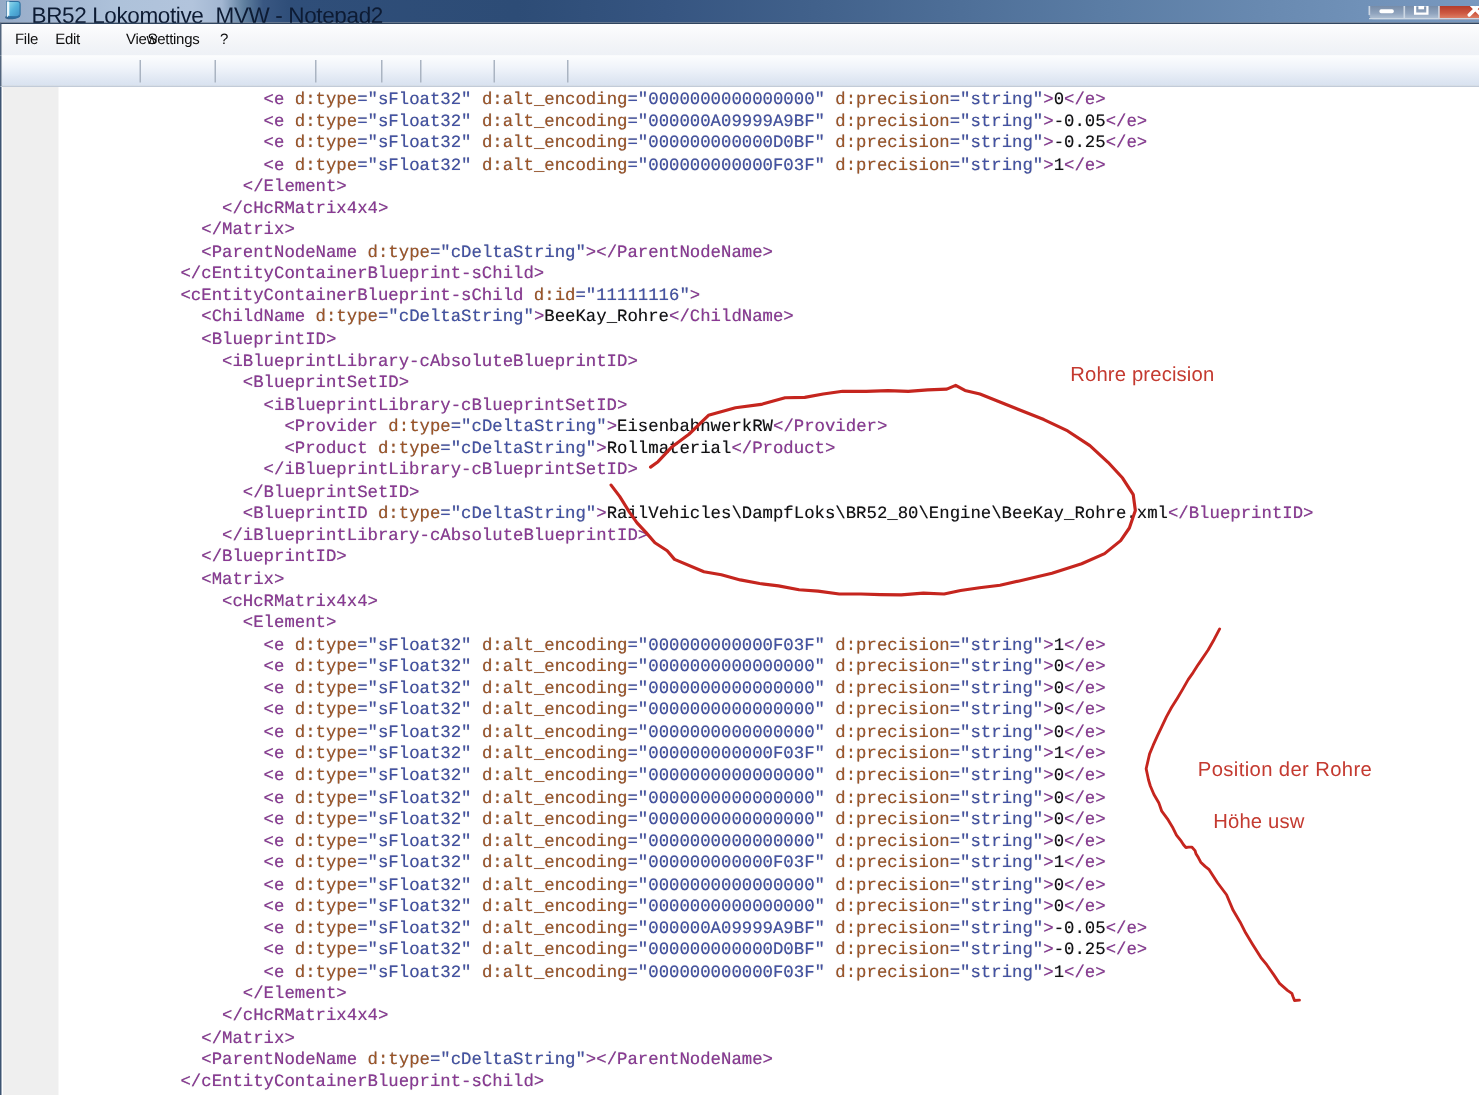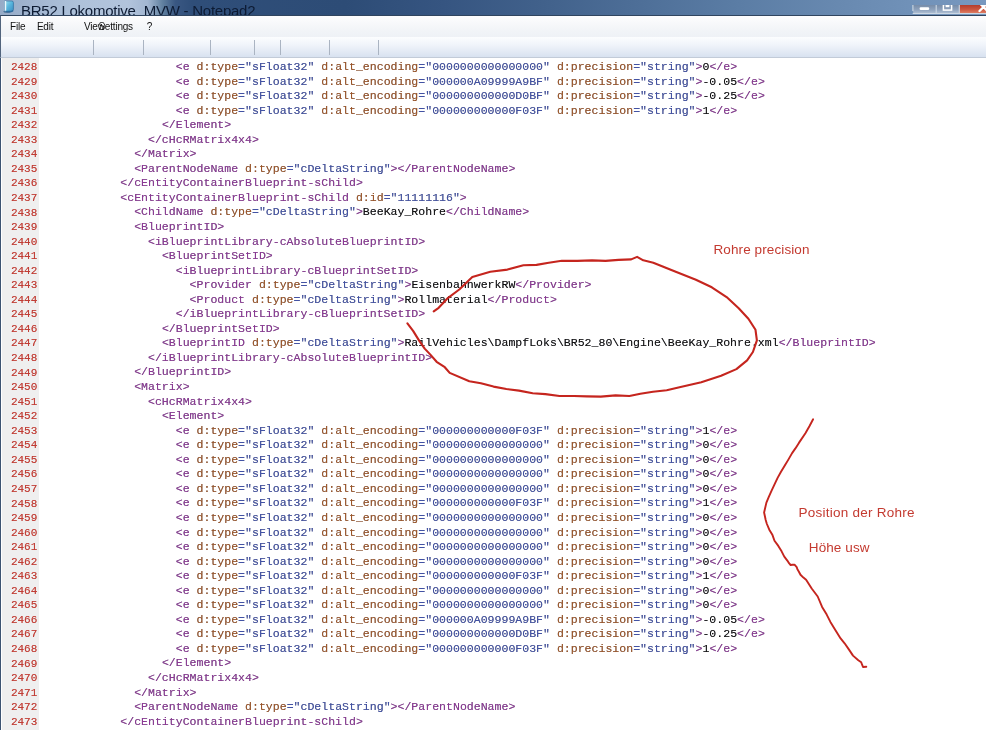--- a/index.html
+++ b/index.html
@@ -167,66 +167,20 @@
       </svg></span>
     <span class="tsep" style="left:376.5px"></span>
     <span class="ticon" style="left:382.5px"><svg width="16" height="16" viewBox="0 0 16 16">
         <path d="M2.8,1.6 h6.2 v12.6 h-6.2 z" fill="#d8b36a" stroke="#7a5b1e"></path>
         <path d="M4,2.8 v10.4" stroke="#b08c3e"></path>
         <path d="M14.4,7.2 h-4.4 v-2.3 l-3.8,3.1 3.8,3.1 v-2.3 h4.4 z" fill="#3c66b8" stroke="#26457e" stroke-width="0.5"></path>
       </svg></span>
   </div>
 <div id="content">
 <div id="gutter"></div>
-<div id="nums">2428
-2429
-2430
-2431
-2432
-2433
-2434
-2435
-2436
-2437
-2438
-2439
-2440
-2441
-2442
-2443
-2444
-2445
-2446
-2447
-2448
-2449
-2450
-2451
-2452
-2453
-2454
-2455
-2456
-2457
-2458
-2459
-2460
-2461
-2462
-2463
-2464
-2465
-2466
-2467
-2468
-2469
-2470
-2471
-2472
-2473</div>
 <div id="code">                  <span class="t">&lt;e</span> <span class="a">d:type</span><span class="v">="sFloat32"</span> <span class="a">d:alt_encoding</span><span class="v">="0000000000000000"</span> <span class="a">d:precision</span><span class="v">="string"</span><span class="t">&gt;</span>0<span class="t">&lt;/e&gt;</span>
                   <span class="t">&lt;e</span> <span class="a">d:type</span><span class="v">="sFloat32"</span> <span class="a">d:alt_encoding</span><span class="v">="000000A09999A9BF"</span> <span class="a">d:precision</span><span class="v">="string"</span><span class="t">&gt;</span>-0.05<span class="t">&lt;/e&gt;</span>
                   <span class="t">&lt;e</span> <span class="a">d:type</span><span class="v">="sFloat32"</span> <span class="a">d:alt_encoding</span><span class="v">="000000000000D0BF"</span> <span class="a">d:precision</span><span class="v">="string"</span><span class="t">&gt;</span>-0.25<span class="t">&lt;/e&gt;</span>
                   <span class="t">&lt;e</span> <span class="a">d:type</span><span class="v">="sFloat32"</span> <span class="a">d:alt_encoding</span><span class="v">="000000000000F03F"</span> <span class="a">d:precision</span><span class="v">="string"</span><span class="t">&gt;</span>1<span class="t">&lt;/e&gt;</span>
                 <span class="t">&lt;/Element&gt;</span>
               <span class="t">&lt;/cHcRMatrix4x4&gt;</span>
             <span class="t">&lt;/Matrix&gt;</span>
             <span class="t">&lt;ParentNodeName</span> <span class="a">d:type</span><span class="v">="cDeltaString"</span><span class="t">&gt;</span><span class="t">&lt;/ParentNodeName&gt;</span>
           <span class="t">&lt;/cEntityContainerBlueprint-sChild&gt;</span>
           <span class="t">&lt;cEntityContainerBlueprint-sChild</span> <span class="a">d:id</span><span class="v">="11111116"</span><span class="t">&gt;</span>

